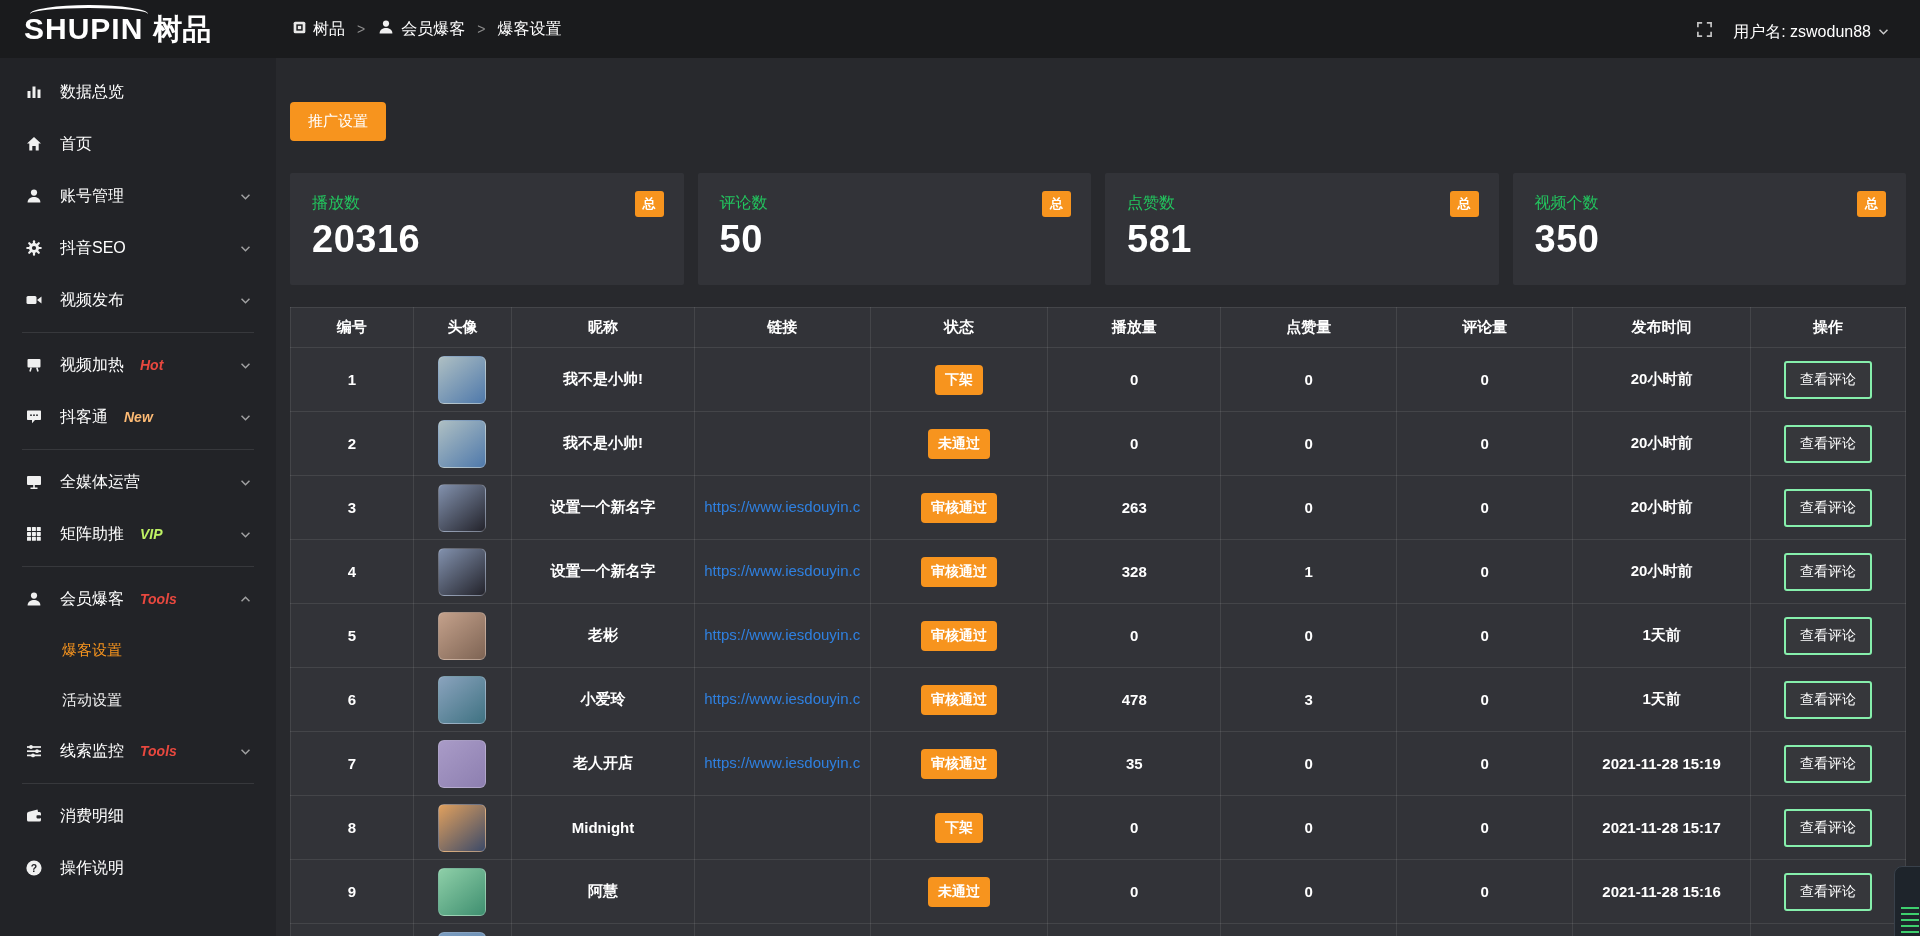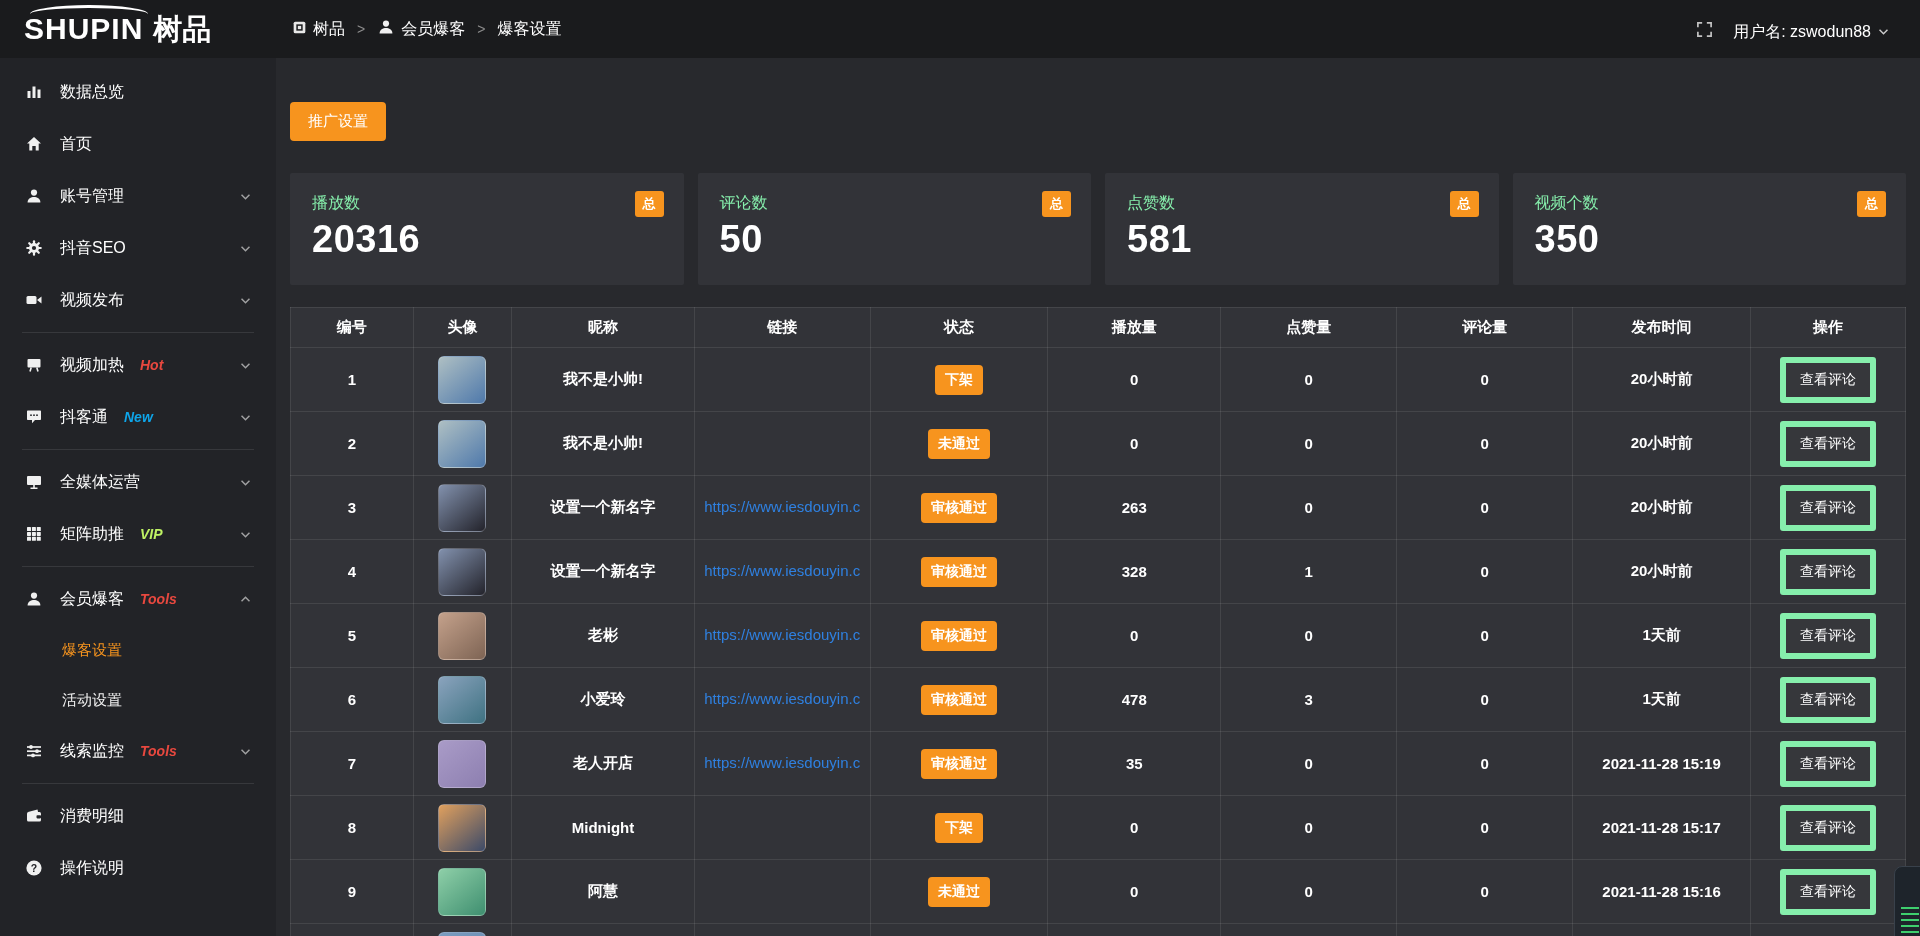--- a/index.html
+++ b/index.html
@@ -40,39 +40,39 @@
   
   .main { position:fixed; left:276px; top:58px; width:1644px; height:878px;
     background:#28292d; padding:0 14px; overflow:hidden; }
   .promo-btn { margin-top:44px; display:inline-block; background:#f7941e; color:#fff;
     border:none; border-radius:4px; font-size:15px; font-weight:400;
     padding:10px 18px; cursor:pointer; font-family:inherit; }
 
   .stats-row { display:flex; gap:14px; margin-top:32px; }
   .stat-card { flex:1; height:112px; background:#323338; border-radius:2px;
     padding:20px 22px; position:relative; }
-  .stat-label { font-size:16px; color:#86efac; }
+  .stat-label { font-size:16px; color:#22c55e; }
   .stat-value { font-size:38px; font-weight:700; margin-top:4px; letter-spacing:.5px; }
   .stat-badge { position:absolute; top:18px; right:20px; background:#f7941e;
     color:#fff; font-size:13px; font-weight:700; padding:4px 8px; border-radius:3px; }
 
   
   table.data-table { width:100%; margin-top:22px; border-collapse:collapse;
     background:#323338; table-layout:fixed; }
   .data-table th { height:40px; font-size:15px; font-weight:700; color:#fff;
     border:1px solid rgba(255,255,255,.09); text-align:center; }
   .data-table td { height:64px; font-size:15px; font-weight:700; color:#fff;
     border:1px solid rgba(255,255,255,.09); text-align:center; vertical-align:middle; }
   .avatar { width:48px; height:48px; border-radius:6px; margin:0 auto;
     border:1px solid rgba(255,255,255,.2); }
   .cell-link { color:#2f80e0; font-weight:400; font-size:15px; cursor:pointer;
     display:inline-block; max-width:95%; overflow:hidden; white-space:nowrap; }
   .status-badge { display:inline-block; background:#f7941e; color:#fff;
     font-size:14px; font-weight:700; padding:6px 10px; border-radius:4px; cursor:pointer; }
-  .action-btn { background:rgba(255,255,255,.02); border:6px solid #86efac;
+  .action-btn { background:rgba(255,255,255,.02); border:2px solid #86efac;
     color:#fff; font-size:14px; padding:8px 14px; border-radius:3px; cursor:pointer;
     font-family:inherit; }
 
   
   .floating-widget { position:fixed; right:-14px; bottom:-8px; width:40px; height:78px;
     background:#1e242b; border:1px solid #39414b; border-radius:8px; z-index:9; }
   .floating-widget .stripes { position:absolute; left:6px; right:14px; bottom:10px; height:26px;
     background:repeating-linear-gradient(to bottom,#3ecf6e 0 2px,transparent 2px 6px); }
 </style>
 </head>
@@ -207,21 +207,21 @@
     <div class="side-item">
       <span class="s-icon">
         <svg width="18" height="18" viewBox="0 0 18 18" fill="#f0f0f0" xmlns="http://www.w3.org/2000/svg">
           <path d="M2 3.5 C2 2.9 2.4 2.5 3 2.5 H15 C15.6 2.5 16 2.9 16 3.5 V11 C16 11.6 15.6 12 15 12 H10 L7 15.2 V12 H3 C2.4 12 2 11.6 2 11 Z"></path>
           <circle cx="6" cy="7.2" r=".9" fill="#222327"></circle>
           <circle cx="9" cy="7.2" r=".9" fill="#222327"></circle>
           <circle cx="12" cy="7.2" r=".9" fill="#222327"></circle>
         </svg>
       </span>
       <span>抖客通</span>
-      <span class="side-badge" style="color: #0ea5e9;">New</span>
+      <span class="side-badge" style="color: #fdba74;">New</span>
       <span class="side-chevron">
         <svg width="13" height="13" viewBox="0 0 18 18" fill="none" stroke="#cccccc" stroke-width="2">
           <path d="M3.5 6.5 L9 12 L14.5 6.5"></path>
         </svg>
       </span>
     </div>
     <div class="side-divider"></div>
     <div class="side-item">
       <span class="s-icon">
         <svg width="18" height="18" viewBox="0 0 18 18" fill="#f0f0f0" xmlns="http://www.w3.org/2000/svg">

